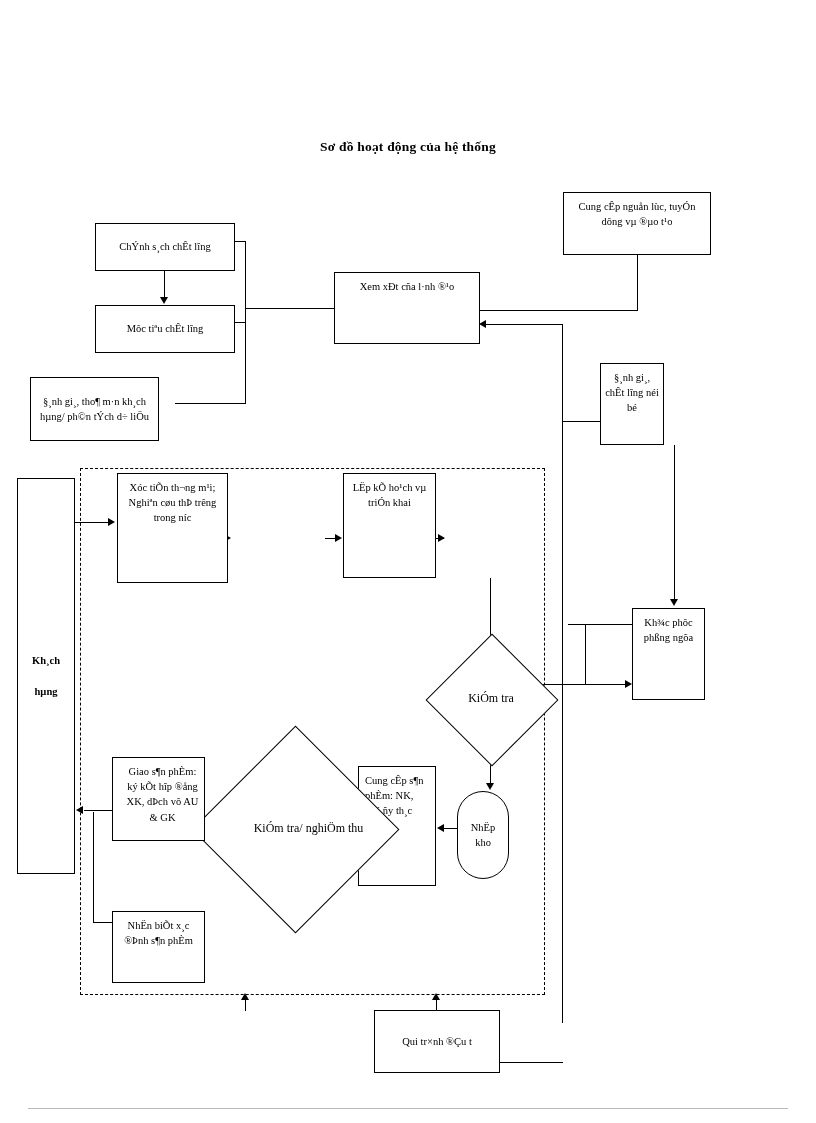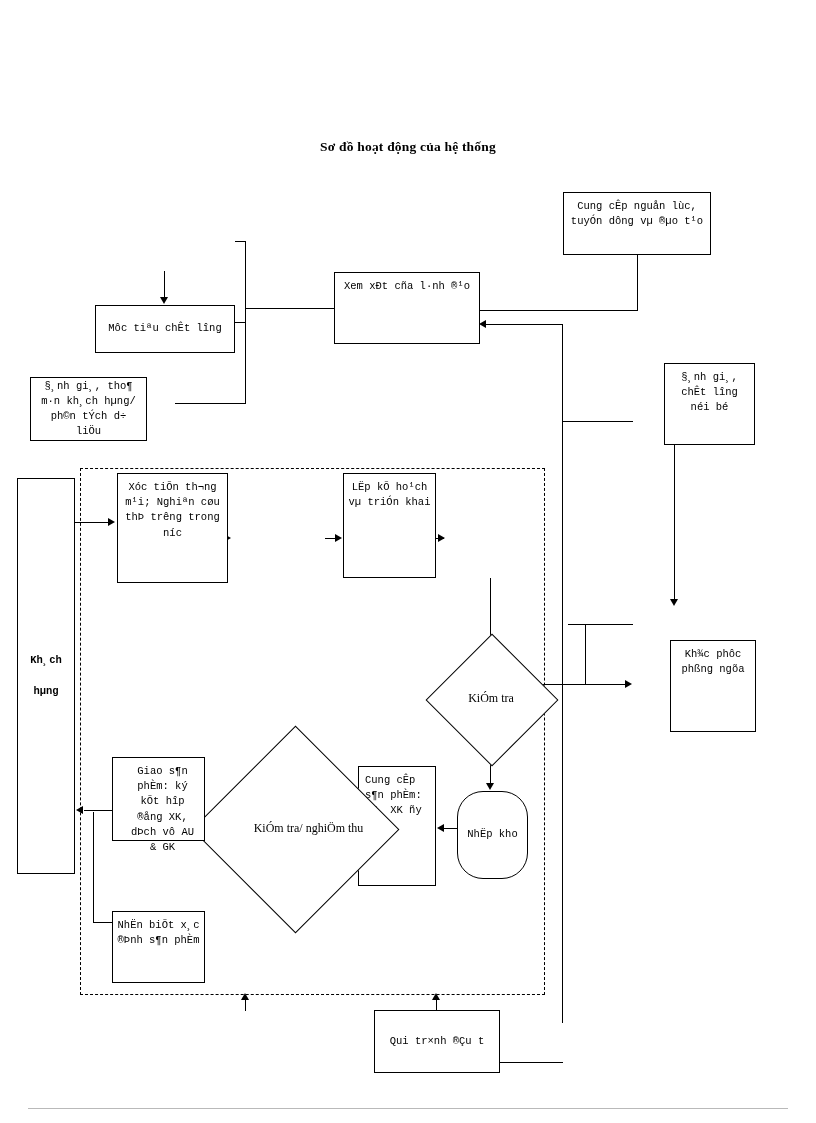--- a/index.html
+++ b/index.html
@@ -40,21 +40,21 @@
     text-align: center;
     font-size: 10.5px;
     line-height: 1.45;
     padding: 3px 4px;
     z-index: 5;
   }
   .node.topalign {
     align-items: flex-start;
     padding-top: 6px;
   }
-  .node .txt { display: block; width: 100%; font-family: Liberation Mono, monospace; }
+  .node .txt { display: block; width: 100%; }
   .diamond {
     position: absolute;
     box-sizing: border-box;
     z-index: 5;
   }
   .diamond .shape {
     position: absolute;
     left: 0; top: 0;
     width: 100%; height: 100%;
     background: #ffffff;
@@ -108,42 +108,45 @@
 </style>
 </head>
 <body>
 
 <div id="page">
 
   <div id="diagram-title">Sơ đồ hoạt động của hệ thống</div>
 
   <div id="dashed-region" style="left:80px; top:468px; width:465px; height:527px;"></div>
 
+  <div class="node" style="left:95px; top:223px; width:140px; height:48px;">
+    <span class="txt">ChÝnh s¸ch chÊt lîng</span>
+  </div>
 
   <div class="node" style="left:95px; top:305px; width:140px; height:48px;">
     <span class="txt">Môc tiªu chÊt lîng</span>
   </div>
 
-  <div class="node" style="left:30px; top:377px; width:117px; height:64px;">
+  <div class="node" style="left:30px; top:377px; width:129px; height:64px;">
     <span class="txt">§¸nh gi¸, tho¶ m·n kh¸ch hµng/ ph©n tÝch d÷ liÖu</span>
   </div>
 
   <div class="node topalign" style="left:334px; top:272px; width:146px; height:72px;">
     <span class="txt">Xem xÐt cña l·nh ®¹o</span>
   </div>
 
   <div class="node topalign" style="left:563px; top:192px; width:148px; height:63px;">
     <span class="txt">Cung cÊp nguån lùc, tuyÓn dông vµ ®µo t¹o</span>
   </div>
 
-  <div class="node topalign" style="left:664px; top:363px; width:91px; height:82px;">
+  <div class="node topalign" style="left:600px; top:363px; width:64px; height:82px;">
     <span class="txt">§¸nh gi¸, chÊt lîng néi bé</span>
   </div>
 
-  <div class="node topalign" style="left:670px; top:608px; width:86px; height:92px;margin-top:32px;">
+  <div class="node topalign" style="left:632px; top:608px; width:73px; height:92px;">
     <span class="txt">Kh¾c phôc phßng ngõa</span>
   </div>
 
   <div class="node" style="left:17px; top:478px; width:58px; height:396px; flex-direction:column; justify-content:center; font-weight:bold;">
     <span class="txt" style="margin-bottom:16px;">Kh¸ch</span>
     <span class="txt">hµng</span>
   </div>
 
   <div class="node topalign" style="left:117px; top:473px; width:111px; height:110px;">
     <span class="txt">Xóc tiÕn th¬ng m¹i; Nghiªn cøu thÞ trêng trong níc</span>
@@ -153,21 +156,21 @@
   <div class="node topalign" style="left:343px; top:473px; width:93px; height:105px;">
     <span class="txt">LËp kÕ ho¹ch vµ triÓn khai</span>
   </div>
 
 
   <div class="diamond" style="left:445px; top:653px; width:92px; height:92px;">
     <div class="shape"></div>
     <div class="dlabel">KiÓm tra</div>
   </div>
 
-  <div class="node" style="left:457px; top:791px; width:71px; height:88px;border-radius:26px;">
+  <div class="node" style="left:457px; top:791px; width:52px; height:88px;border-radius:26px;">
     <span class="txt">NhËp kho</span>
   </div>
 
   <div class="node topalign" style="left:358px; top:766px; width:78px; height:120px; text-align:left; padding-left:6px;">
     <span class="txt">Cung cÊp s¶n phÈm: NK, XK ñy th¸c</span>
   </div>
 
   <div class="diamond" style="left:222px; top:756px; width:145px; height:145px;">
     <div class="shape"></div>
     <div class="dlabel" style="padding:0 14px;">KiÓm tra/ nghiÖm thu</div>

